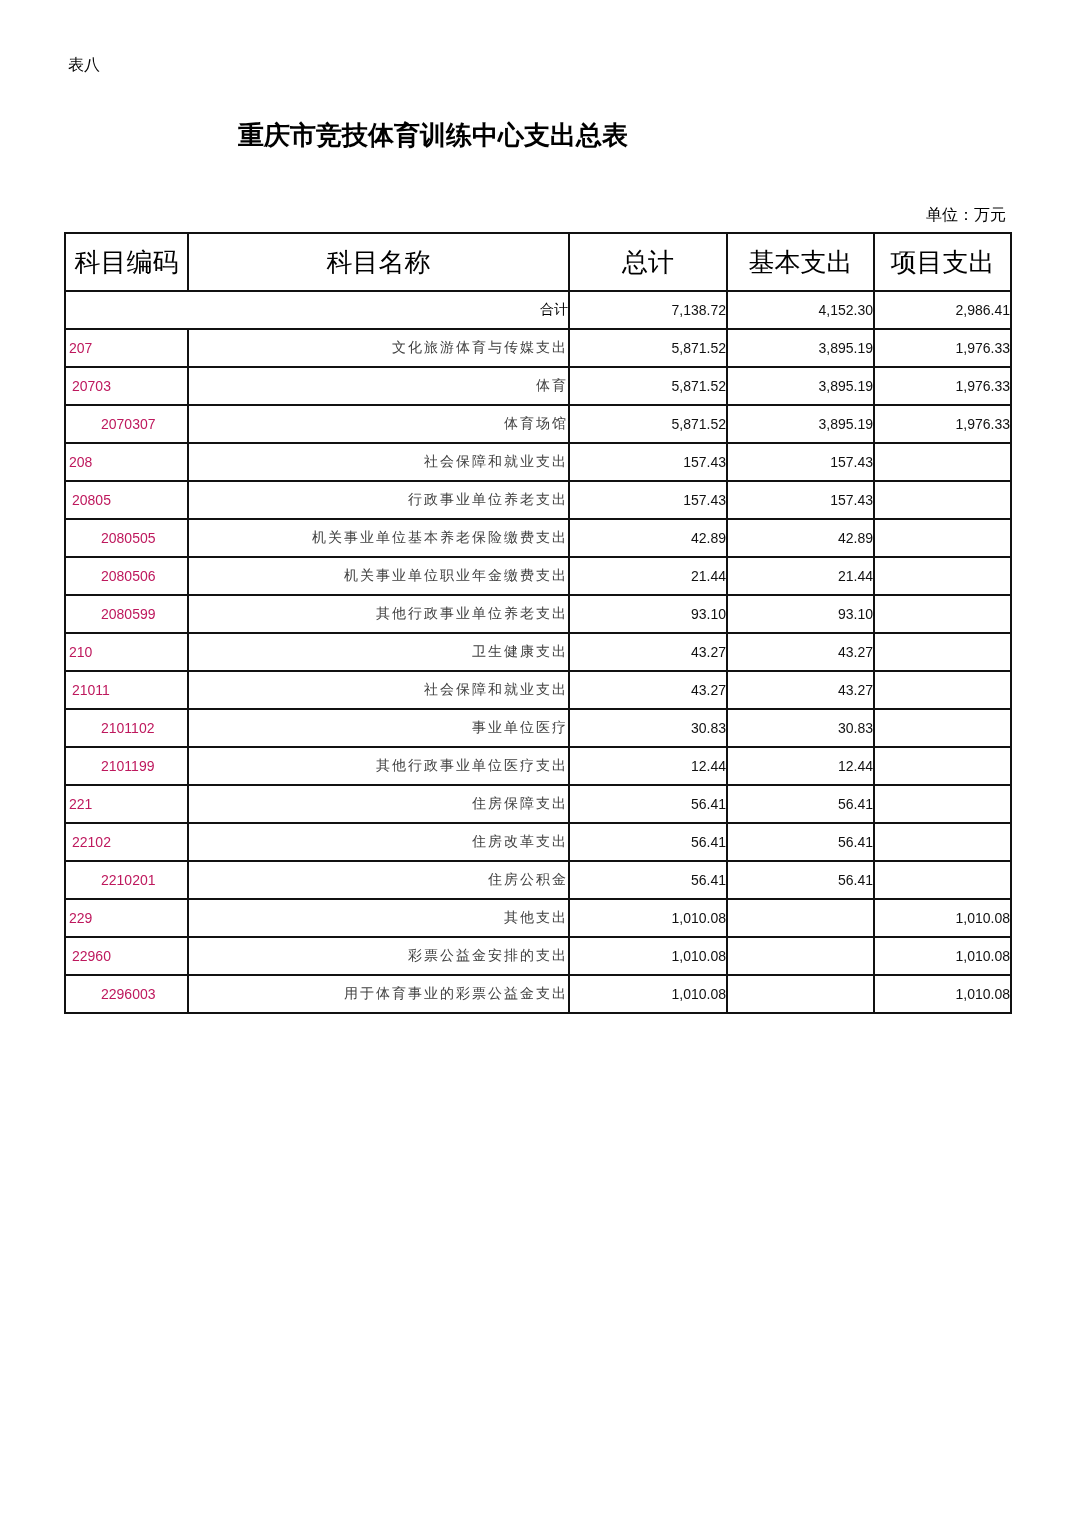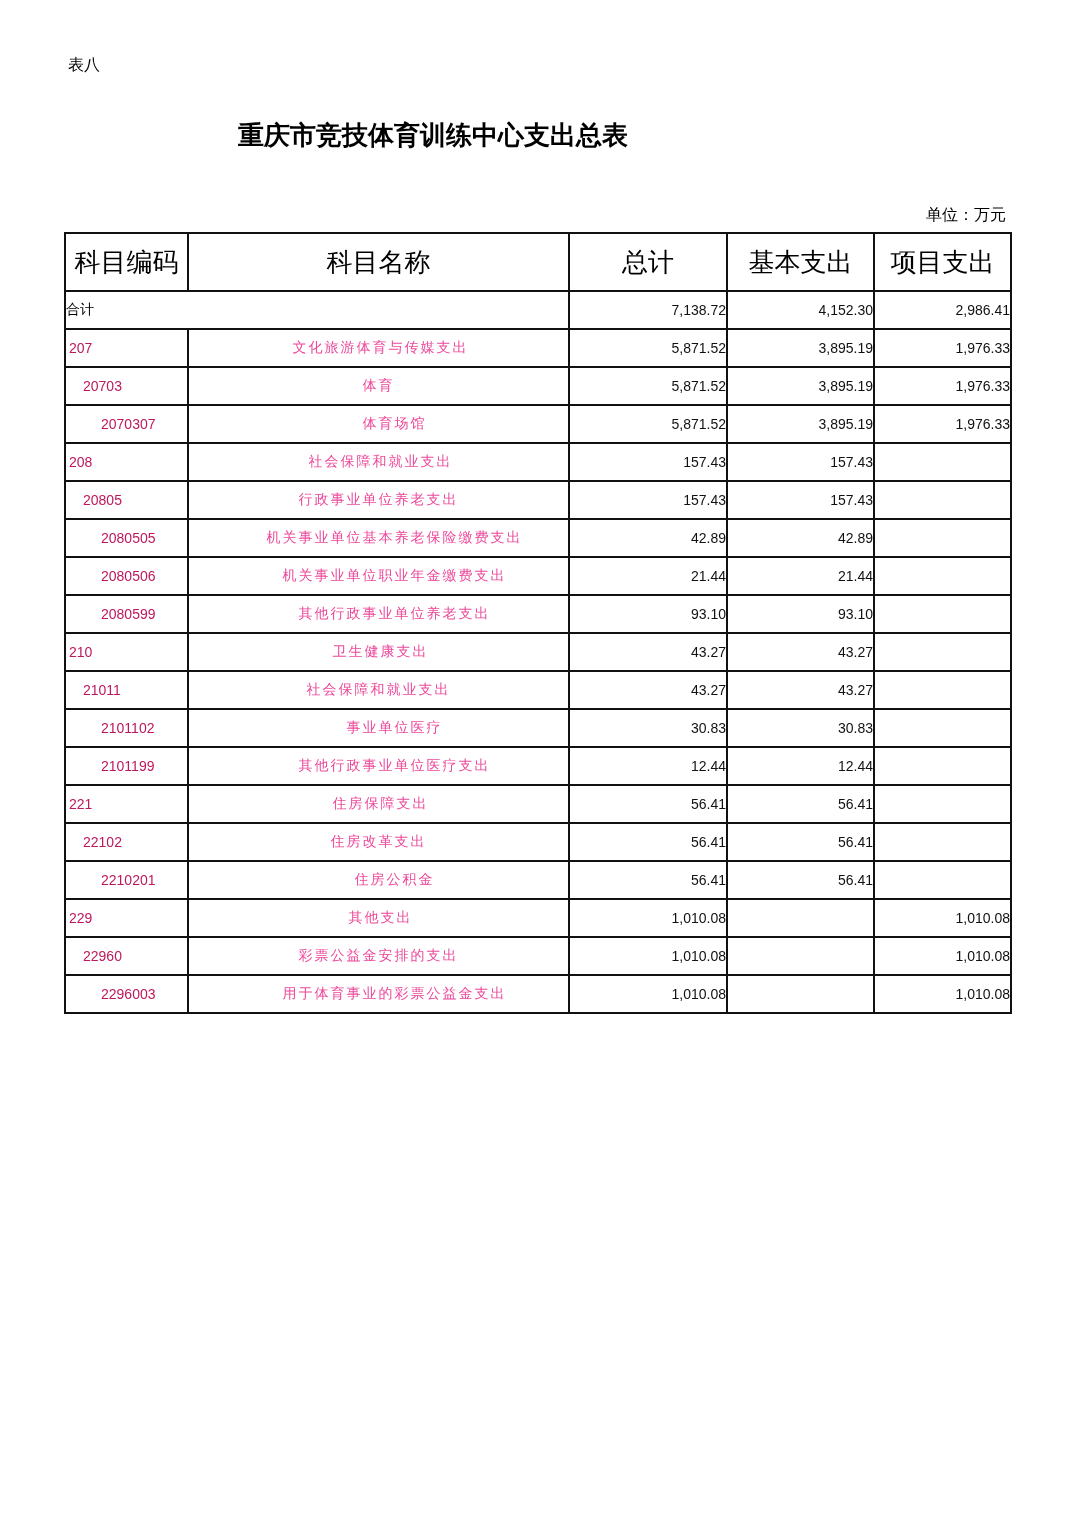--- a/index.html
+++ b/index.html
@@ -23,29 +23,29 @@
     border-collapse: collapse; table-layout: fixed;
   }
   table.main td, table.main th {
     border: 2px solid #111; padding: 0; overflow: hidden; white-space: nowrap;
   }
   table.main th {
     height: 56px; font-weight: normal; font-size: 26px;
     font-family: "DejaVu Sans", "Liberation Sans", sans-serif; text-align: center; border-radius: 20px;
   }
   table.main td { height: 36px; font-size: 14px; }
-  td.total-label { text-align: left; font-family: Liberation Serif, serif; font-size: 15px; height: 38px; }
+  td.total-label { text-align: right; font-family: Liberation Serif, serif; font-size: 15px; height: 38px; }
   td.num {
     text-align: right; padding-right: 2px;
     font-family: "Liberation Sans", sans-serif; font-size: 15px; color: #111;
   }
   td.code { font-family: "Liberation Sans", sans-serif; font-size: 15px; color: #be185d; text-align: left; }
-  td.name { font-family: "DejaVu Serif", "Liberation Serif", serif; font-size: 14.5px; color: #ec4899; letter-spacing: 2px; text-align: center; }
+  td.name { font-family: "DejaVu Serif", "Liberation Serif", serif; font-size: 14.5px; color: #404040; letter-spacing: 2px; text-align: right; }
   .lv1.code { padding-left: 3px; }
-  .lv2.code { padding-left: 17px; margin-top: 26px; }
+  .lv2.code { padding-left: 6px; margin-top: 26px; }
   .lv3.code { padding-left: 35px; }
   .lv1.name { padding-left: 4px; }
   .lv2.name { }
   .lv3.name { padding-left: 32px; }
 </style>
 </head>
 <body>
 
 <div class="table-label">表八</div>
 <div class="doc-title">重庆市竞技体育训练中心支出总表</div>

